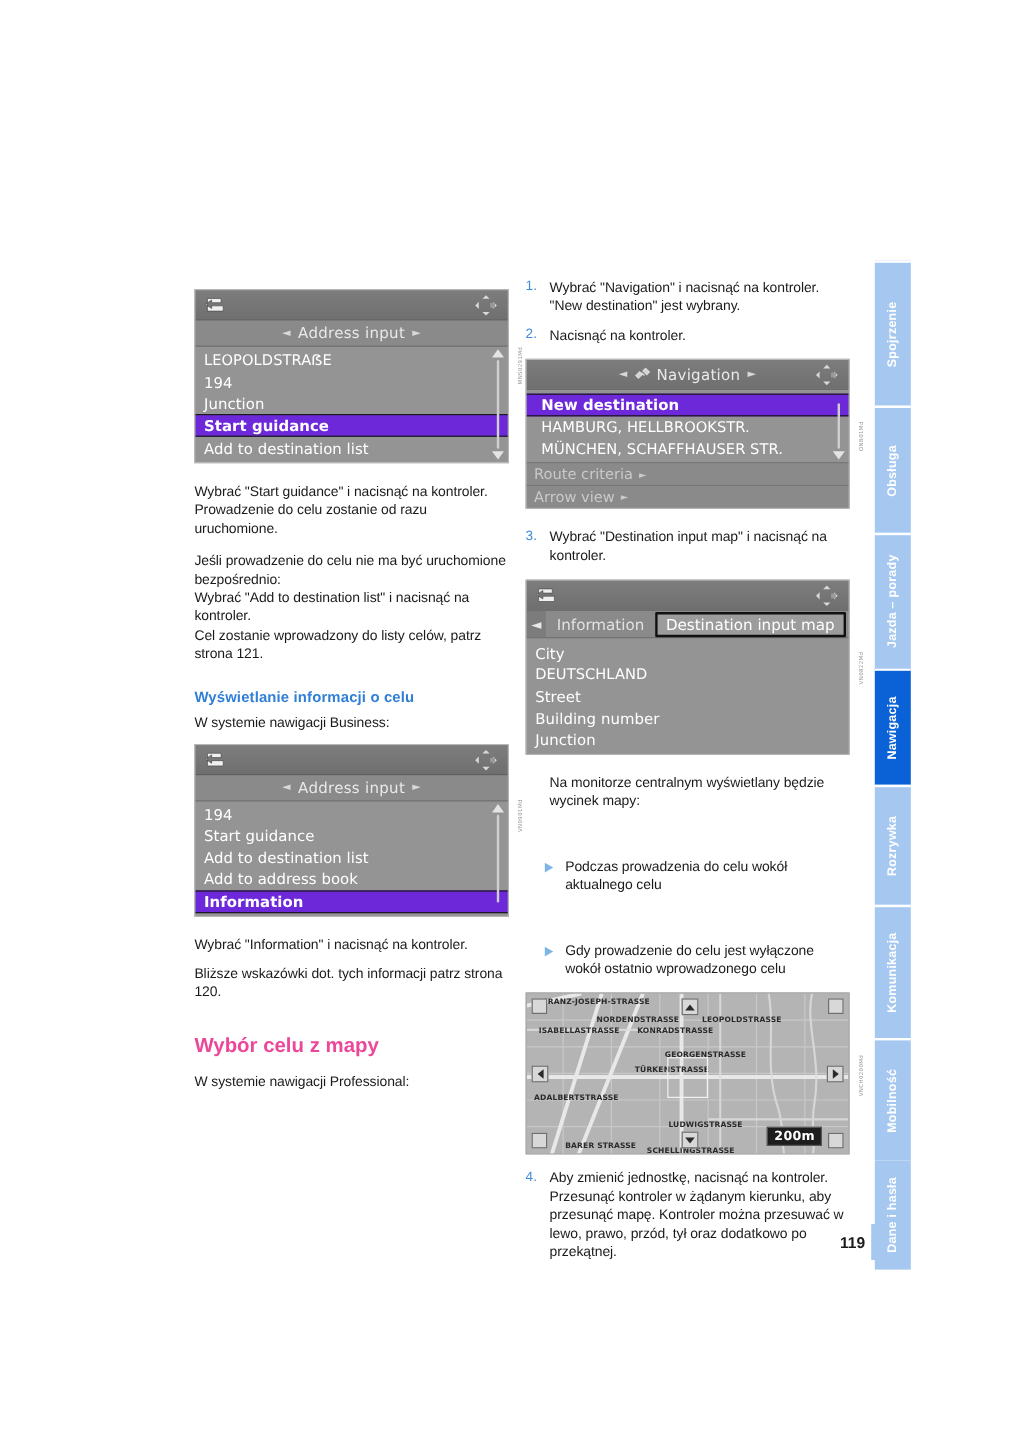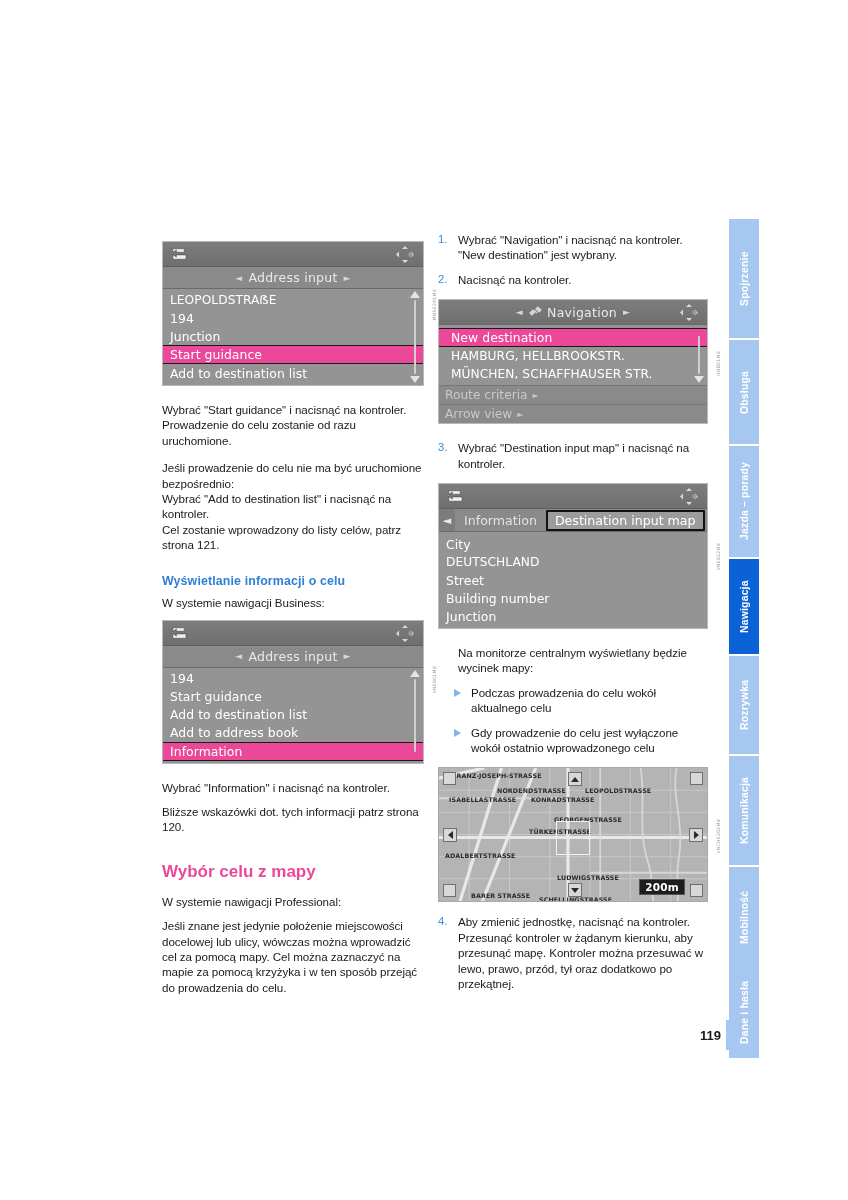--- a/index.html
+++ b/index.html
@@ -42,21 +42,21 @@
 
   
   .step { display: flex; gap: 7px; align-items: flex-start; }
   .step .num {
     color: #3b8bdd; font-size: 11.3px; line-height: 15.4px;
     width: 13px; flex: 0 0 13px; text-align: left; font-weight: normal;
   }
   .step .txt { flex: 1 1 auto; }
 
   
-  .bul { display: flex; gap: 8px; align-items: flex-start; padding-left: 16px; }
+  .bul { display: flex; gap: 8px; align-items: flex-start; padding-left: 16px; margin-top: 30px; }
   .bul .tri {
     flex: 0 0 9px; margin-top: 4px;
     width: 0; height: 0;
     border-top: 4.5px solid transparent;
     border-bottom: 4.5px solid transparent;
     border-left: 7px solid #7fb4e6;
   }
   .bul .txt { flex: 1 1 auto; }
 
   
@@ -86,25 +86,26 @@
   }
   .id-arrowL, .id-arrowR { color: #d8d8d8; font-size: 9px; }
   .id-list { background: #949494; padding: 2px 0 0 0; }
   .id-row {
     height: 18px; display: flex; align-items: center;
     padding-left: 7px; color: #ffffff;
     font-size: 12.4px; letter-spacing: .005em; white-space: nowrap;
   }
   .id-row.caps { font-size: 12.2px; }
   .id-row.sel {
-    background: #ec4899;
+    background: #6d28d9;
     border-top: 1.5px solid #1a1a1a;
     border-bottom: 1.5px solid #1a1a1a;
     color: #fff;
     height: 19px;
+    font-weight: bold;
   }
   .id-foot {
     background: #8a8a8a; color: #c9c9c9;
     font-size: 12.2px; padding-left: 6px;
     height: 19px; display: flex; align-items: center; gap: 5px;
     border-top: 1px solid #777;
   }
   .scroll-col {
     position: absolute; right: 1px; width: 13px;
     background: transparent;
@@ -296,21 +297,20 @@
     <div class="sp16"></div>
     <p class="body">Wybrać "Information" i nacisnąć na kontroler.</p>
     <div class="sp9"></div>
     <p class="body">Bliższe wskazówki dot. tych informacji patrz strona 120.</p>
 
     <div style="height:26px;"></div>
     <h1 class="big">Wybór celu z mapy</h1>
     <div class="sp12"></div>
     <p class="body">W systemie nawigacji Professional:</p>
     <div class="sp9"></div>
-    <p class="body">Jeśli znane jest jedynie położenie miejscowości docelowej lub ulicy, wówczas można wprowadzić cel za pomocą mapy. Cel można zaznaczyć na mapie za pomocą krzyżyka i w ten sposób przejąć do prowadzenia do celu.</p>
   </div>
 
   <div class="col-right">
 
     <div class="step">
       <div class="num">1.</div>
       <p class="body txt">Wybrać "Navigation" i nacisnąć na kontroler. "New destination" jest wybrany.</p>
     </div>
     <div class="sp9"></div>
     <div class="step">

